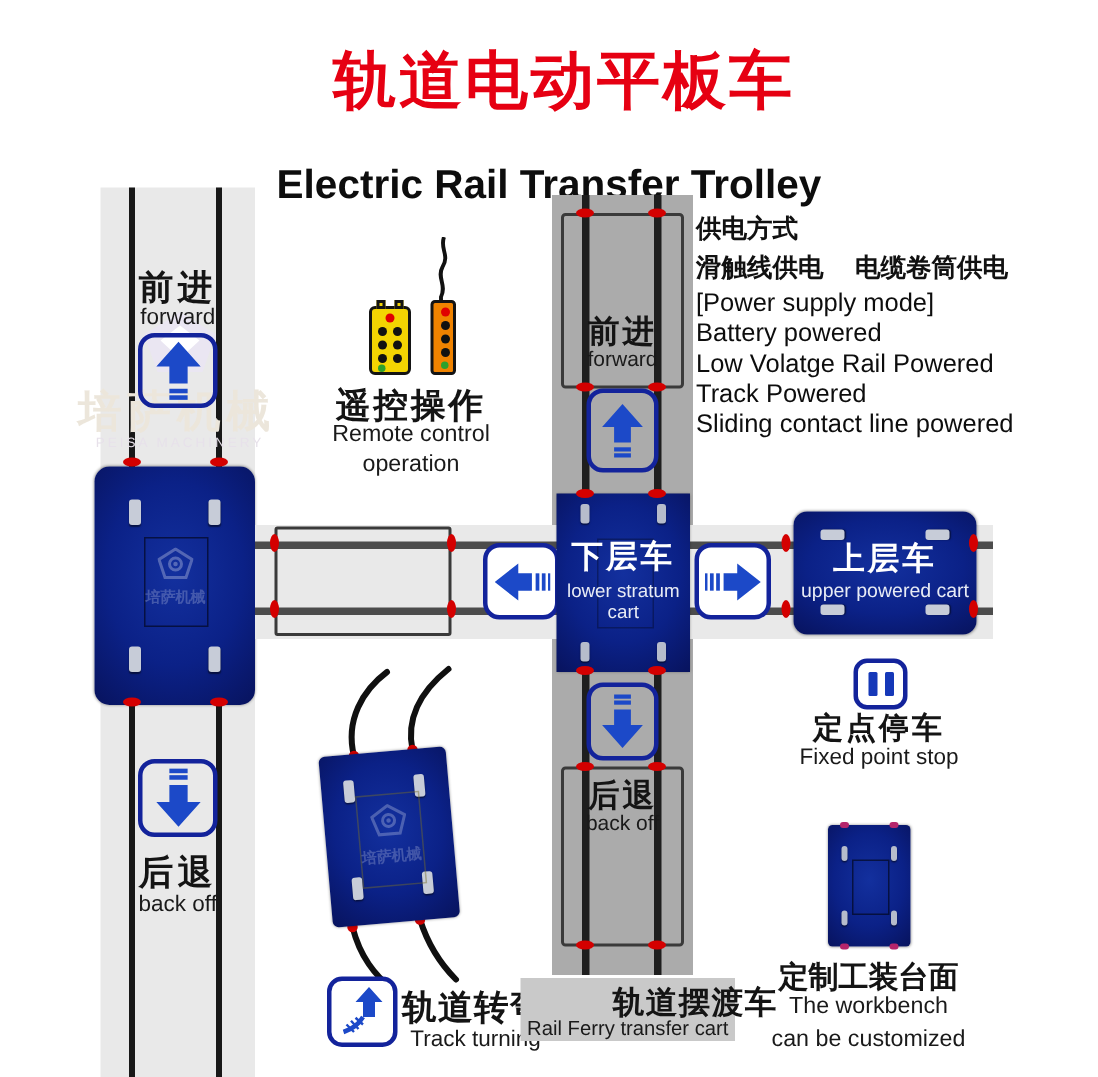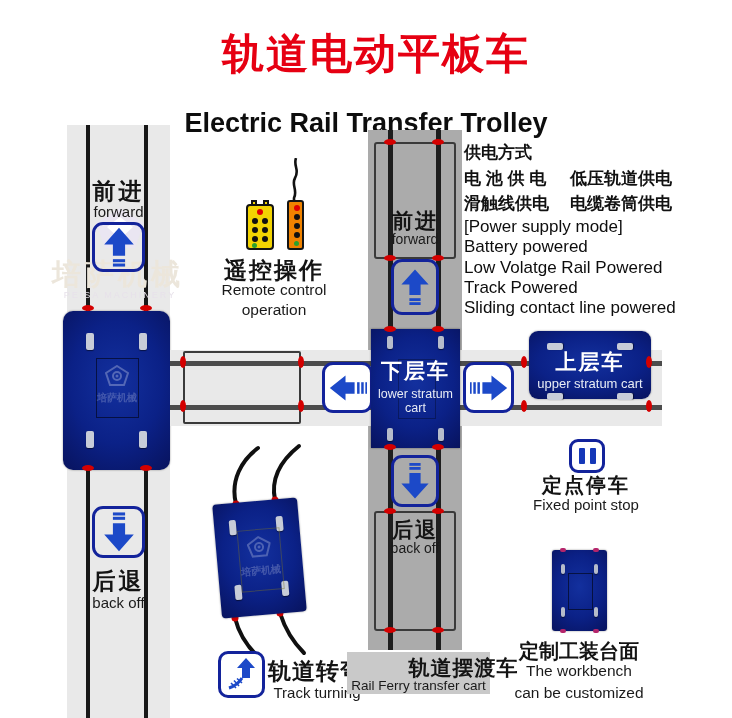--- a/index.html
+++ b/index.html
@@ -221,41 +221,37 @@
   <div class="rd h" style="left:384px;top:508px;"></div>
   <div class="rd h" style="left:432px;top:508px;"></div>
   <div class="rd h" style="left:384px;top:627px;"></div>
   <div class="rd h" style="left:432px;top:627px;"></div>
   <div class="t zh ctr" style="left:368px;top:516px;width:94px;font-size:21px;letter-spacing:2px;">后退</div>
   <div class="t en ctr" style="left:368px;top:540px;width:94px;font-size:14px;">back off</div>
 
   <div class="power">
     <div class="head">供电方式</div>
     <div class="p-row">
-      <span>电 池 供 电</span>
-      <span class="r">低压轨道供电</span>
-    </div>
-    <div class="p-row">
       <span>滑触线供电</span>
       <span class="r">电缆卷筒供电</span>
     </div>
     <div class="p-en">[Power supply mode]</div>
     <div class="p-en">Battery powered</div>
     <div class="p-en">Low Volatge Rail Powered</div>
     <div class="p-en">Track Powered</div>
     <div class="p-en">Sliding contact line powered</div>
   </div>
 
-  <div class="cart" style="left:529px;top:331px;width:122px;height:68px;border-radius:9px;text-decoration:underline;">
+  <div class="cart" style="left:529px;top:341px;width:122px;height:82px;border-radius:9px;text-decoration:underline;">
     <div class="wheel-h" style="left:18px;top:12px;"></div>
     <div class="wheel-h" style="left:88px;top:12px;"></div>
     <div class="wheel-h" style="left:18px;top:62px;"></div>
     <div class="wheel-h" style="left:88px;top:62px;"></div>
     <div class="cart-label-zh" style="top:17px;font-size:21px;">上层车</div>
-    <div class="cart-label-en" style="top:45px;font-size:13px;">upper stratum cart</div>
+    <div class="cart-label-en" style="top:45px;font-size:13px;">upper powered cart</div>
   </div>
   <div class="rd v" style="left:521px;top:356px;"></div>
   <div class="rd v" style="left:521px;top:400px;"></div>
   <div class="rd v" style="left:646px;top:356px;"></div>
   <div class="rd v" style="left:646px;top:400px;"></div>
 
   <div class="icon-frame filled" style="left:569px;top:439px;width:36px;height:34px;border-radius:9px;">
     <div style="display:flex;gap:5px;">
       <div style="width:6px;height:16px;background:#1538b8;border-radius:1px;"></div>
       <div style="width:6px;height:16px;background:#1538b8;border-radius:1px;"></div>

